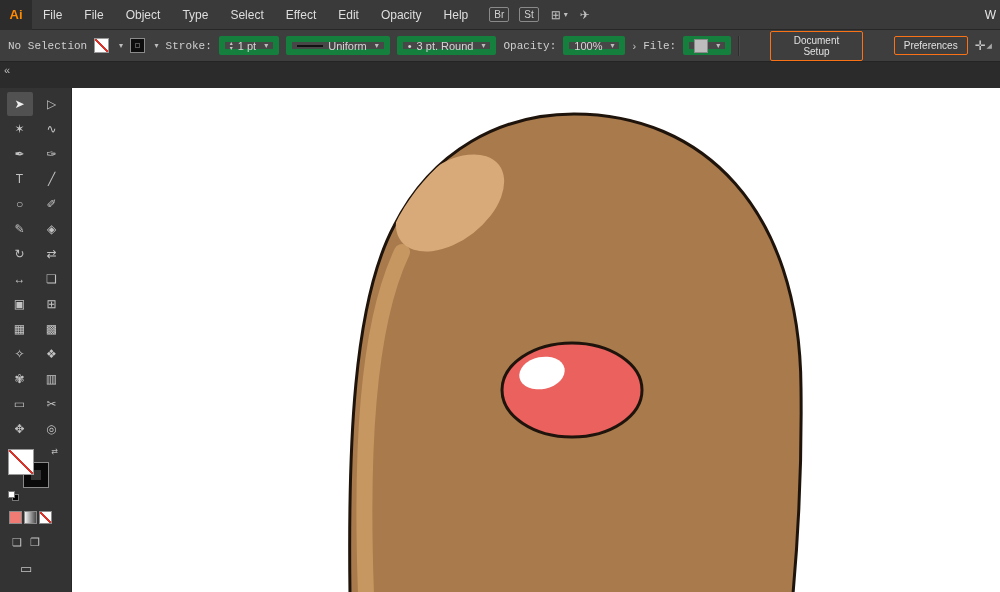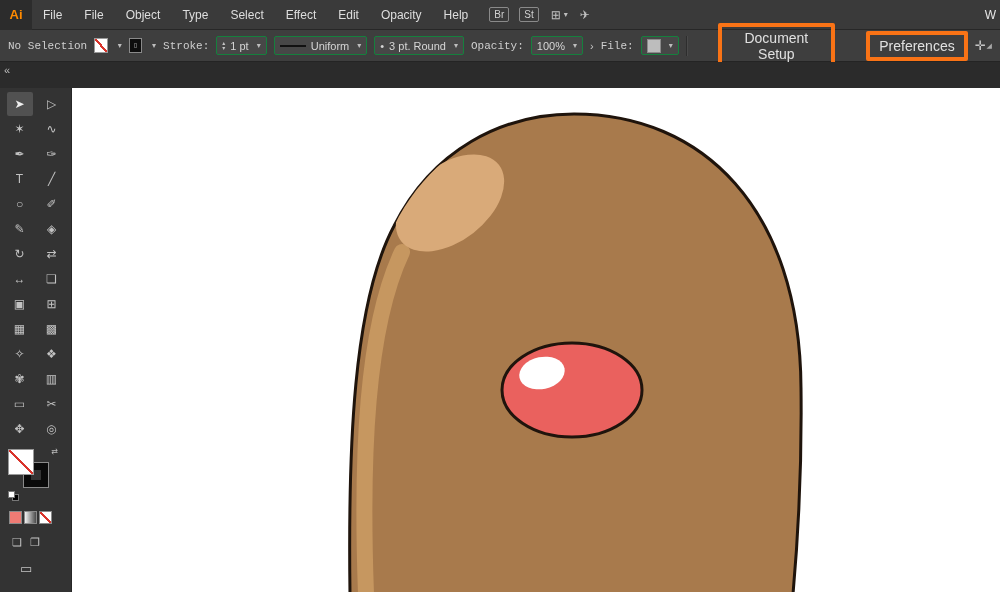--- a/index.html
+++ b/index.html
@@ -12,29 +12,29 @@
   .logo { width:32px; height:42px; background:#2c2c2c; color:#ff8a00; font-weight:bold; font-size:13px; display:flex; align-items:center; justify-content:center; }
   .menu-item { padding:0 11px; height:38px; display:flex; align-items:center; color:#dedede; cursor:default; }
   .mini-box { border:1px solid #8a8a8a; border-radius:2px; font-size:10px; color:#d0d0d0; padding:1px 4px; margin-left:10px; }
   .bar-icon { color:#c2c2c2; font-size:12px; margin-left:12px; }
   .chev { color:#bdbdbd; font-size:8px; margin-left:3px; }
   .menu-right-text { margin-left:auto; margin-right:4px; color:#e6e6e6; font-size:12px; }
 
   
   .control-bar { height:32px; background:#3e3e3e; border-bottom:1px solid #242424; display:flex; align-items:center; font-size:11px; gap:7px; padding:0 8px; flex:0 0 32px; }
   .cb-label { color:#cfcfcf; white-space:nowrap;font-family:Liberation Mono, monospace; }
-  .field { background:#474747; border:1px solid #15803d; border-radius:2px; height:19px; display:flex; align-items:center; gap:5px; padding:0 5px; white-space:nowrap; }
+  .field { background:#474747; border:6px solid #15803d; border-radius:2px; height:19px; display:flex; align-items:center; gap:5px; padding:0 5px; white-space:nowrap; }
   .swatch-none { width:15px; height:15px; border:1px solid #999;
       background:linear-gradient(to top right,#fff 44%,#d9342b 44%,#d9342b 56%,#fff 56%); }
   .swatch-stroke { width:15px; height:15px; border:1px solid #8a8a8a; background:#0d0d0d; box-shadow:inset 0 0 0 4px #0d0d0d, inset 0 0 0 5px #555; }
   .swatch-style { width:14px; height:14px; border:1px solid #8a8a8a; background:#bdbdbd; }
   .stepper { display:flex; flex-direction:column; line-height:5px; font-size:6px; color:#c5c5c5; }
   .line-sample { width:26px; height:2px; background:#111; }
   .sep { width:1px; height:20px; background:#2d2d2d; box-shadow:1px 0 0 #4a4a4a; }
-  .cb-button { border:4px solid #f97316; border-radius:2px; background:transparent; color:#e0e0e0; font-size:14px; padding:3px 9px; font-family:inherit;margin-left:24px; }
+  .cb-button { border:1px solid #f97316; border-radius:2px; background:transparent; color:#e0e0e0; font-size:10px; padding:3px 9px; font-family:inherit;margin-left:24px; }
   .panel-arrow { color:#c5c5c5; font-size:11px; }
   .cb-extra { margin-left:auto; color:#c5c5c5; font-size:13px; display:flex; align-items:center; }
   .cb-extra .mini-tri { font-size:7px; margin-left:1px; color:#a8a8a8; }
 
   
   .tab-row { height:26px; background:#2b2b2b; display:flex; align-items:stretch; flex:0 0 26px; }
   .collapse-zone { width:72px; display:flex; align-items:flex-start; padding:2px 0 0 4px; }
   .collapse-btn { color:#bdbdbd; font-size:11px; }
   .tab { background:#464646; display:flex; align-items:center; gap:10px; padding:0 10px 0 12px; font-size:11px; color:#e3e3e3; border-right:1px solid #1f1f1f; }
   .tab-close { color:#c9c9c9; font-size:12px; }

